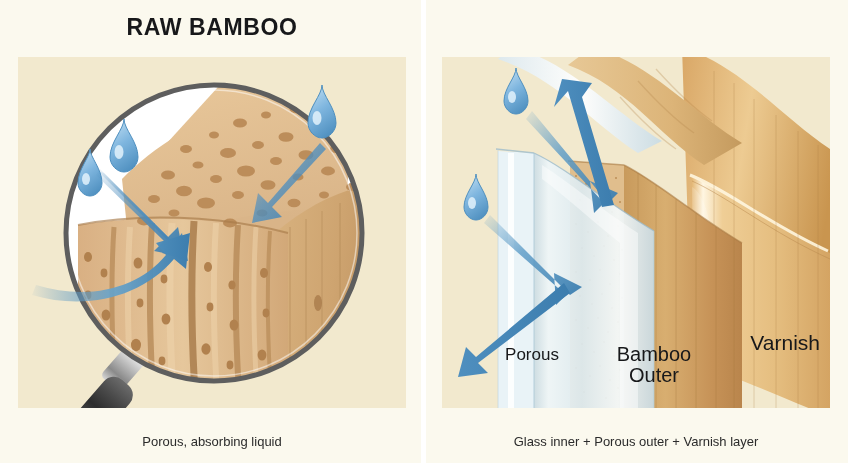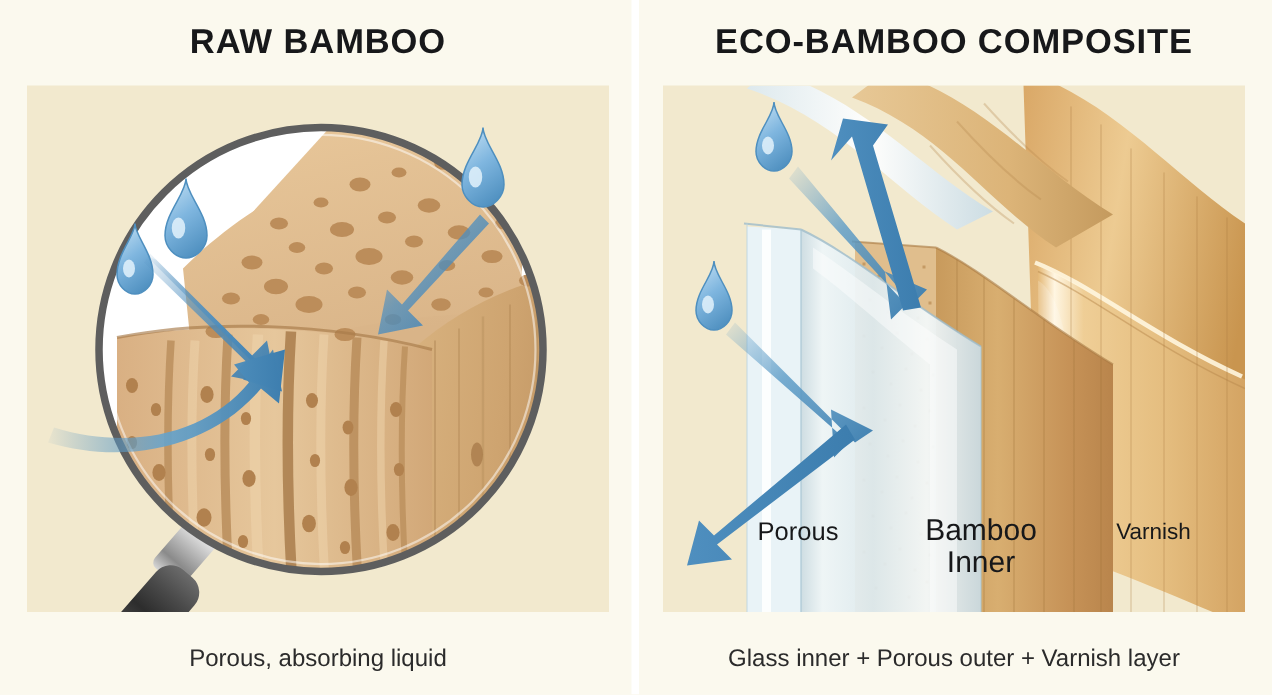--- a/index.html
+++ b/index.html
@@ -20,21 +20,21 @@
   .title{
     position:absolute;top:14px;left:0;width:424px;
     text-align:center;
     font-size:23px;font-weight:bold;letter-spacing:0.6px;
     color:#17181A;
     font-family:"Liberation Sans", sans-serif;
   }
 
   .caption{
     position:absolute;bottom:14px;left:0;width:424px;
-    text-align:center;font-size:16px;color:#2B2B2B;
+    text-align:center;font-size:13px;color:#2B2B2B;
     font-family:"Liberation Sans", sans-serif;
   }
 
   .art{
     position:absolute;left:18px;top:57px;width:388px;height:351px;
     background:#F2E9CE;
     overflow:hidden;
   }
   .panel.right .art{left:18px;width:388px;}
 
@@ -242,21 +242,20 @@
           <path d="M18,228 C70,244 120,232 148,198 L138,186 L172,176 L168,212 L156,202 C124,240 68,254 14,238 Z" fill="url(#arrFadeB)"></path>
         </g>
       </svg>
     </div>
 
     <div class="caption">Porous, absorbing liquid</div>
   </div>
 
   <div class="panel right">
 
-    <div class="title">ECO-BAMBOO COMPOSITE</div>
 
     <div class="art">
       <svg width="388" height="351" viewBox="0 0 388 351">
         <defs>
           <linearGradient id="glassFace" x1="0" y1="0" x2="1" y2="0">
             <stop offset="0%" stop-color="#CBDCE4"></stop>
             <stop offset="12%" stop-color="#EEF6F9"></stop>
             <stop offset="40%" stop-color="#DCEAF0"></stop>
             <stop offset="70%" stop-color="#F4FAFC"></stop>
             <stop offset="100%" stop-color="#C9DBE4"></stop>
@@ -433,24 +432,24 @@
         </g>
       </svg>
     </div>
 
     <div style="position:absolute;left:60px;top:344px;width:96px;text-align:center;font-size:17px;line-height:21px;color:#17181A;">
       <div>Porous</div>
     </div>
 
     <div style="position:absolute;left:178px;top:344px;width:104px;text-align:center;font-size:20px;line-height:21px;color:#17181A;">
       <div>Bamboo</div>
-      <div>Inner</div>
+      <div>Outer</div>
     </div>
 
-    <div style="position:absolute;left:294px;top:344px;width:102px;text-align:center;font-size:15px;line-height:21px;color:#17181A;">
+    <div style="position:absolute;left:294px;top:332px;width:102px;text-align:right;font-size:21px;line-height:21px;color:#17181A;">
       <div>Varnish</div>
     </div>
 
     <div class="caption">Glass inner + Porous outer + Varnish layer</div>
   </div>
 
   <div class="divider"></div>
 </div>
 
 </body></html>

